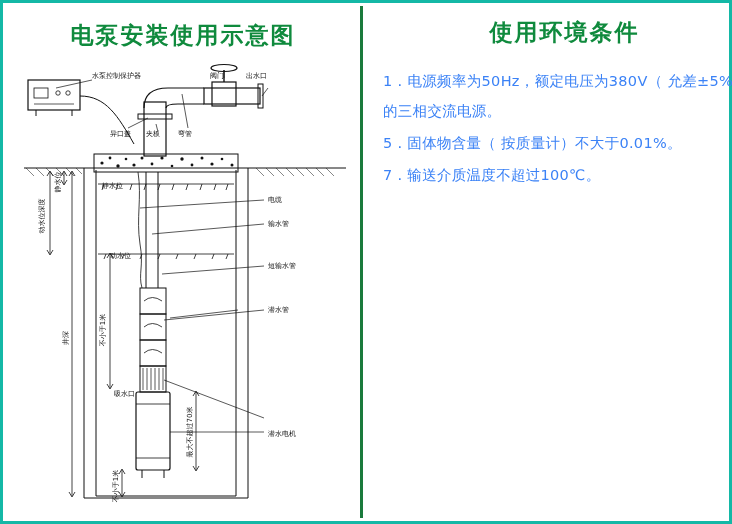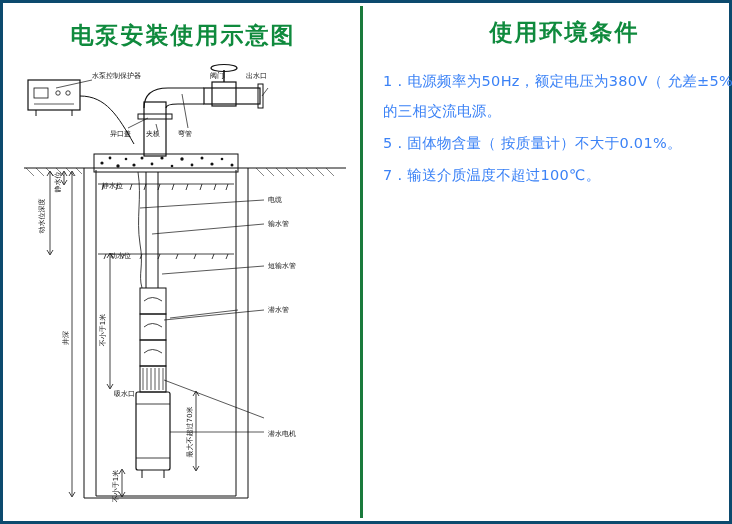--- a/index.html
+++ b/index.html
@@ -6,21 +6,21 @@
   body{
     width:732px;height:524px;
     background:#ffffff;
     font-family:"Liberation Sans","DejaVu Sans",sans-serif;
     overflow:hidden;
   }
   .page{
     position:relative;
     width:732px;height:524px;
     box-sizing:border-box;
-    border:3px solid #0c4a6e;
+    border:3px solid #14b8a6;
     background:#fff;
     padding-left:32px;
   }
   .divider{
     position:absolute;
     top:3px;bottom:3px;
     left:357px;
     width:3px;
     background:#1a7a3c;
   }

